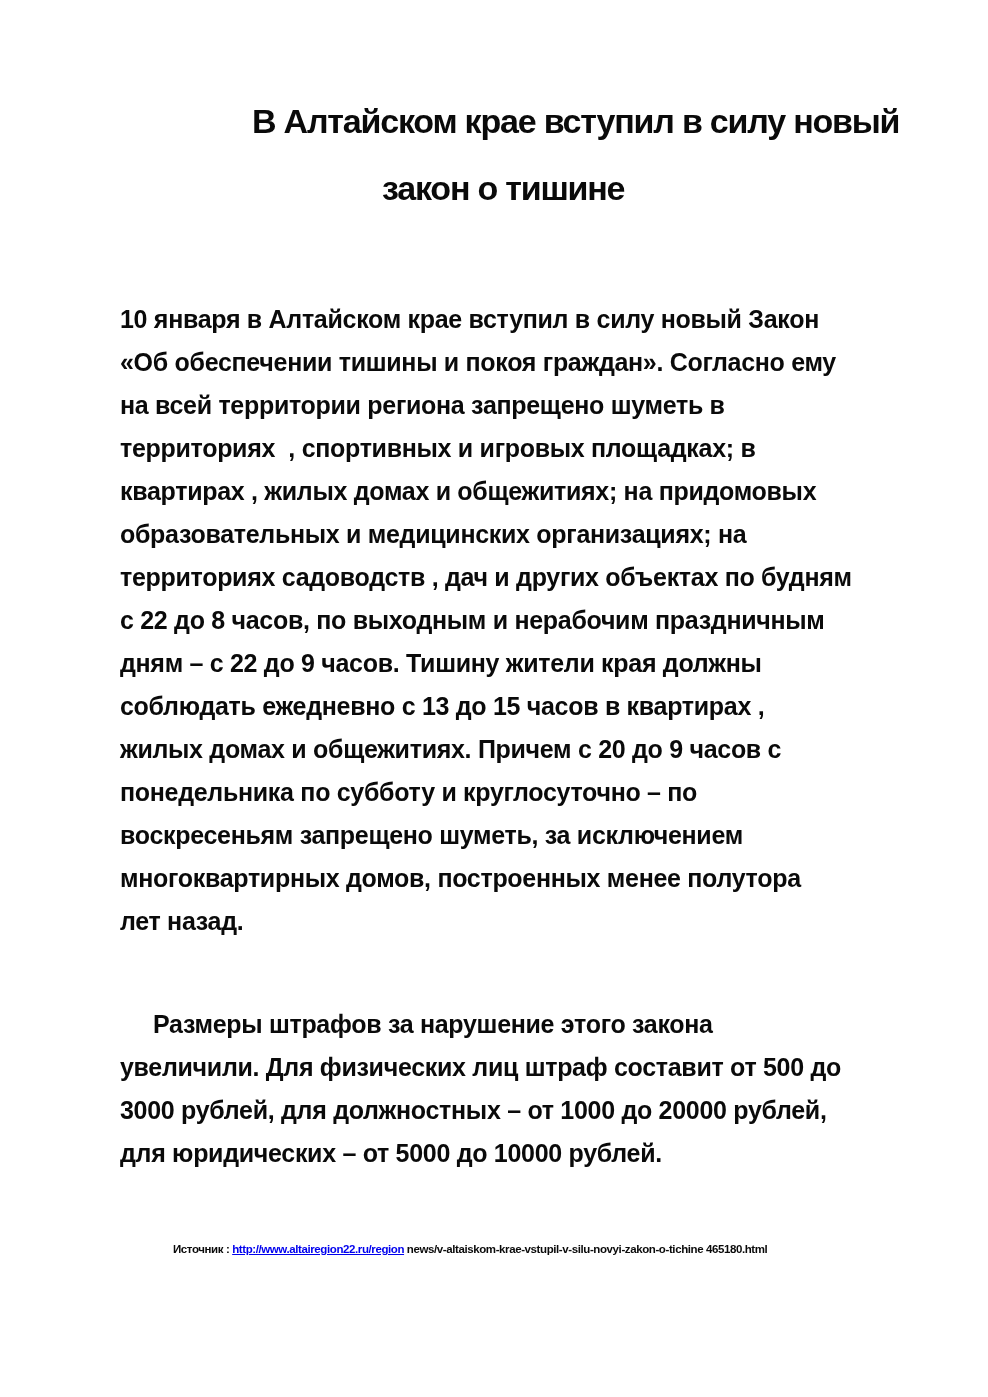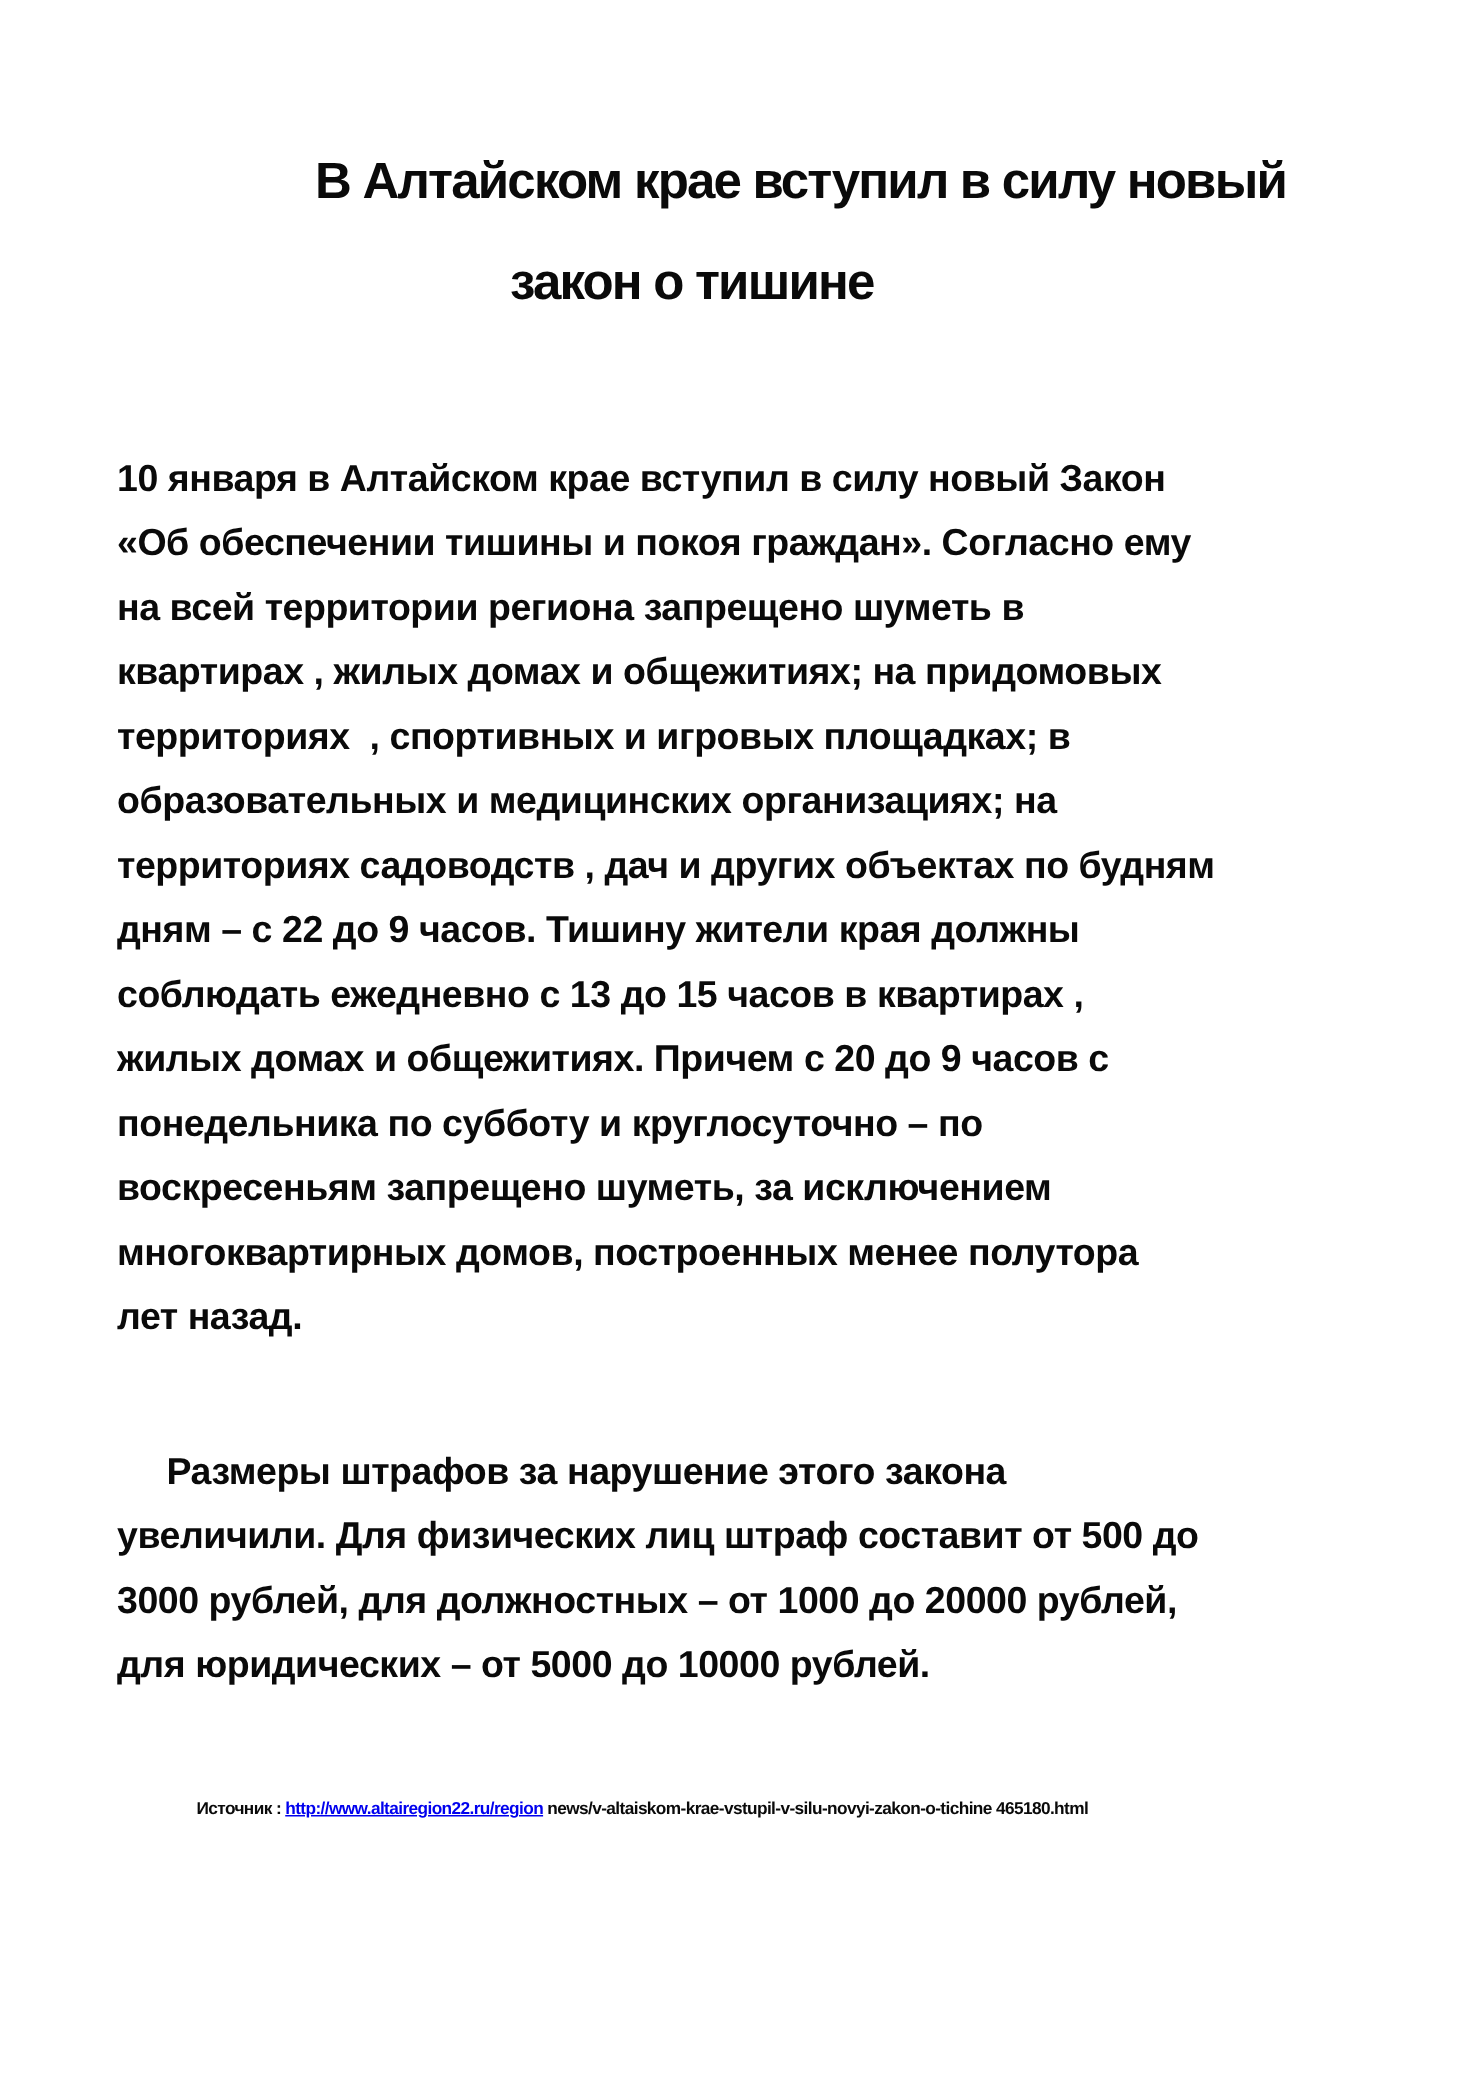--- a/index.html
+++ b/index.html
@@ -9,21 +9,21 @@
     width: 988px;
     height: 1397px;
     margin: 0 auto;
     background: #ffffff;
     overflow: hidden;
     font-family: "Liberation Sans", sans-serif;
     font-weight: bold;
     color: #0a0a0a;
   }
   .content {
-    padding-left: 78px;
+    padding-left: 120px;
     padding-right: 60px;
   }
   
   .title {
     margin-top: 88px;
     font-size: 34px;
     line-height: 67px;
     letter-spacing: -1.2px;
   }
   .title .t-line { white-space: pre; }
@@ -62,24 +62,25 @@
 
     <div class="title">
       <div class="t-line t1">В Алтайском крае вступил в силу новый</div>
       <div class="t-line t2">закон о тишине</div>
     </div>
 
     <div class="para p1">
       <div class="line">10 января в Алтайском крае вступил в силу новый Закон</div>
       <div class="line">«Об обеспечении тишины и покоя граждан». Согласно ему</div>
       <div class="line">на всей территории региона запрещено шуметь в</div>
+      <div class="line">территориях  , спортивных и игровых площадках; в</div>
       <div class="line">квартирах , жилых домах и общежитиях; на придомовых</div>
-      <div class="line">территориях  , спортивных и игровых площадках; в</div>
       <div class="line">образовательных и медицинских организациях; на</div>
       <div class="line">территориях садоводств , дач и других объектах по будням</div>
+      <div class="line">с 22 до 8 часов, по выходным и нерабочим праздничным</div>
       <div class="line">дням – с 22 до 9 часов. Тишину жители края должны</div>
       <div class="line">соблюдать ежедневно с 13 до 15 часов в квартирах ,</div>
       <div class="line">жилых домах и общежитиях. Причем с 20 до 9 часов с</div>
       <div class="line">понедельника по субботу и круглосуточно – по</div>
       <div class="line">воскресеньям запрещено шуметь, за исключением</div>
       <div class="line">многоквартирных домов, построенных менее полутора</div>
       <div class="line">лет назад.</div>
     </div>
 
     <div class="para p2">

